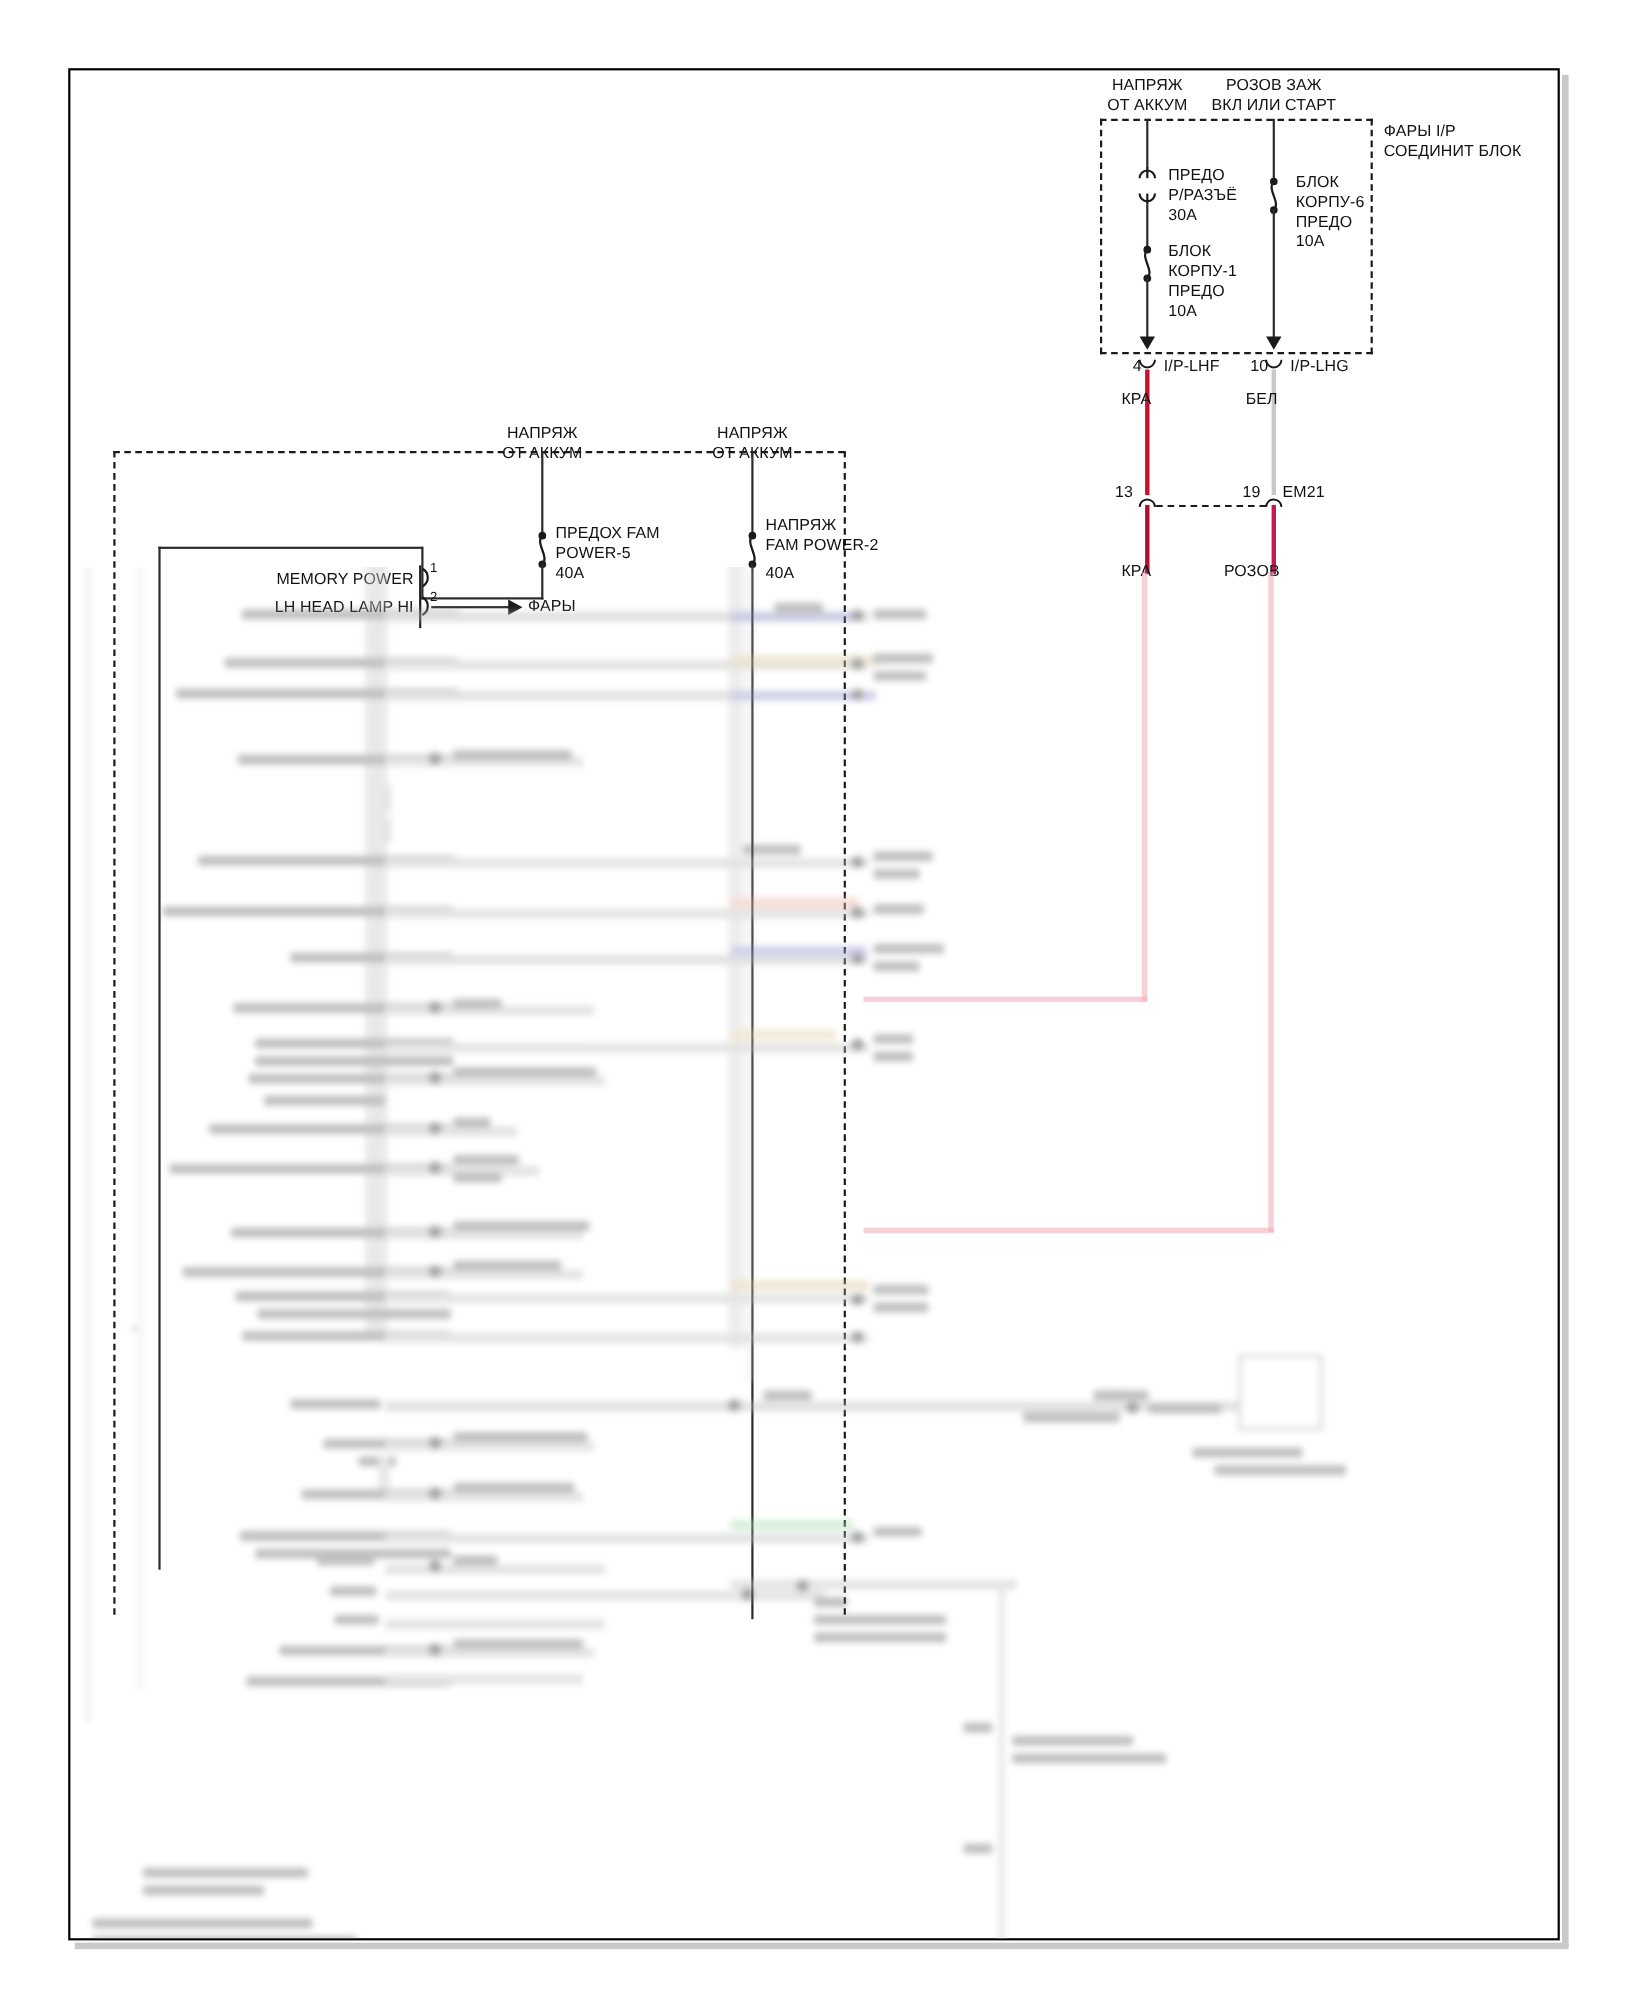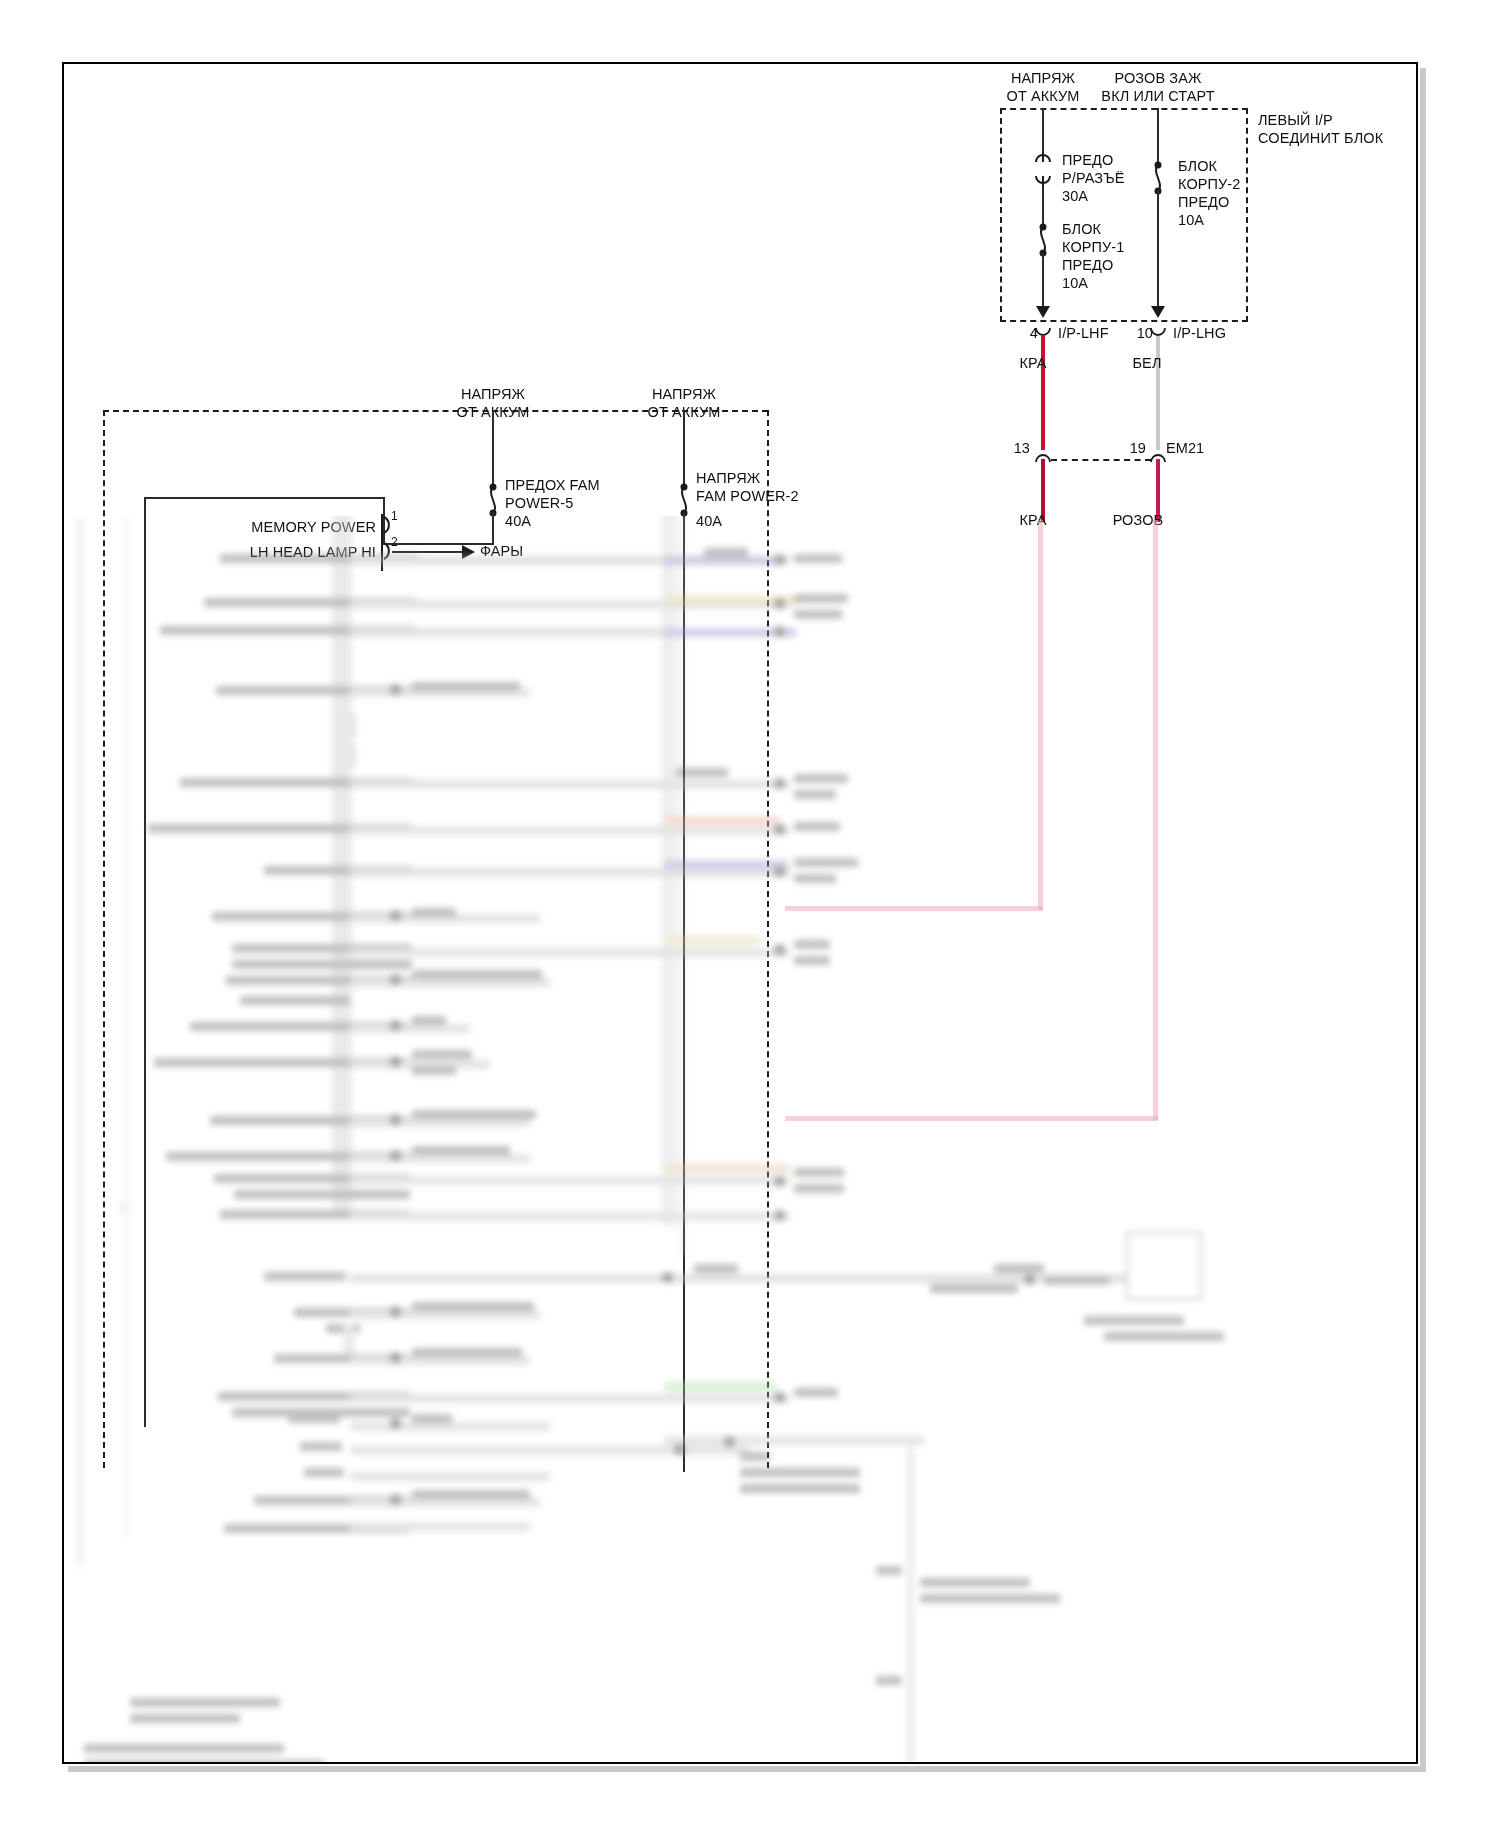--- a/index.html
+++ b/index.html
@@ -108,21 +108,21 @@
     <div class="lbl c" style="left:1043px;top:88px;"><span>ОТ АККУМ</span></div>
 
     <div class="lbl c" style="left:1158px;top:70px;"><span>РОЗОВ ЗАЖ</span></div>
     <div class="lbl c" style="left:1158px;top:88px;"><span>ВКЛ ИЛИ СТАРТ</span></div>
 
     <div class="dash-h" style="left:1000px;top:108px;width:248px;"></div>
     <div class="dash-v" style="left:1000px;top:108px;height:214px;"></div>
     <div class="dash-v" style="left:1246px;top:108px;height:214px;"></div>
     <div class="dash-h" style="left:1000px;top:320px;width:248px;"></div>
 
-    <div class="lbl" style="left:1258px;top:112px;"><span>ЛЕВЫЙ I/P</span></div>
+    <div class="lbl" style="left:1258px;top:112px;"><span>ФАРЫ I/P</span></div>
     <div class="lbl" style="left:1258px;top:130px;"><span>СОЕДИНИТ БЛОК</span></div>
 
     <div class="vline" style="left:1042px;top:108px;height:45px;"></div>
 
     <div class="fuse" style="left:1043px;top:152px;">
       <svg width="18" height="34" viewBox="0 0 18 34">
         <path d="M2 10 A7 7 0 0 1 16 10" fill="none" stroke="#1b1b1b" stroke-width="2"></path>
         <path d="M2 24 A7 7 0 0 0 16 24" fill="none" stroke="#1b1b1b" stroke-width="2"></path>
         <line x1="9" y1="0" x2="9" y2="10" stroke="#1b1b1b" stroke-width="2"></line>
         <line x1="9" y1="24" x2="9" y2="34" stroke="#1b1b1b" stroke-width="2"></line>
@@ -144,21 +144,21 @@
         <circle cx="9" cy="31" r="3.5" fill="#1b1b1b"></circle>
         <path d="M9 5 C 2 12, 16 24, 9 31" fill="none" stroke="#1b1b1b" stroke-width="2"></path>
       </svg>
     </div>
 
     <div class="vline" style="left:1042px;top:253px;height:62px;"></div>
     <div class="arrow-down" style="left:1043px;top:306px;"></div>
 
     <div class="vline" style="left:1157px;top:108px;height:60px;"></div>
     <div class="lbl" style="left:1178px;top:158px;"><span>БЛОК</span></div>
-    <div class="lbl" style="left:1178px;top:176px;"><span>КОРПУ-2</span></div>
+    <div class="lbl" style="left:1178px;top:176px;"><span>КОРПУ-6</span></div>
     <div class="lbl" style="left:1178px;top:194px;"><span>ПРЕДО</span></div>
     <div class="lbl" style="left:1178px;top:212px;"><span>10А</span></div>
     <div style="position:absolute;left:1149px;top:160px;">
       <svg width="18" height="36" viewBox="0 0 18 36">
         <circle cx="9" cy="5" r="3.5" fill="#1b1b1b"></circle>
         <circle cx="9" cy="31" r="3.5" fill="#1b1b1b"></circle>
         <path d="M9 5 C 2 12, 16 24, 9 31" fill="none" stroke="#1b1b1b" stroke-width="2"></path>
       </svg>
     </div>
     <div class="vline" style="left:1157px;top:190px;height:125px;"></div>

